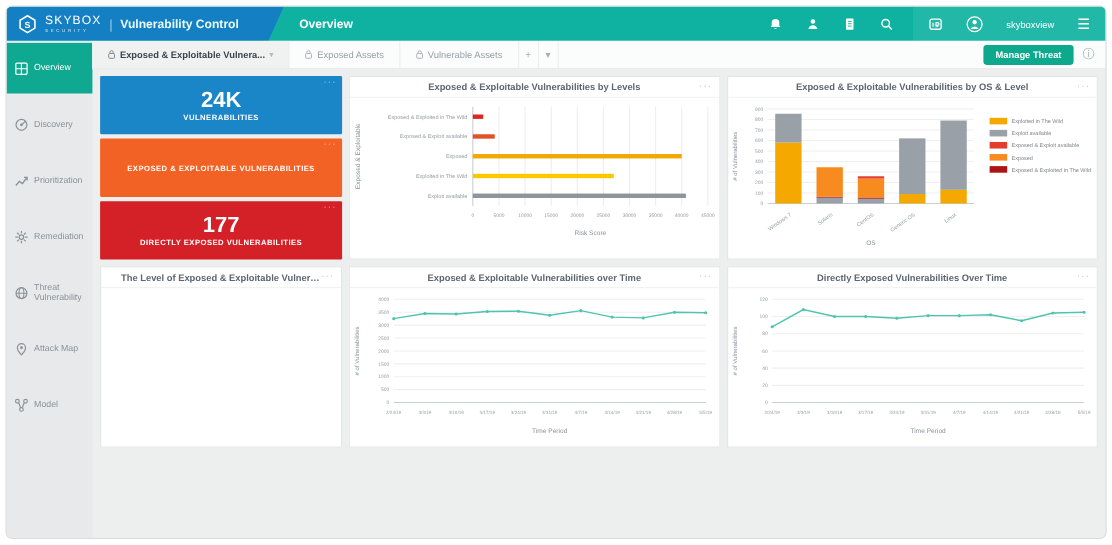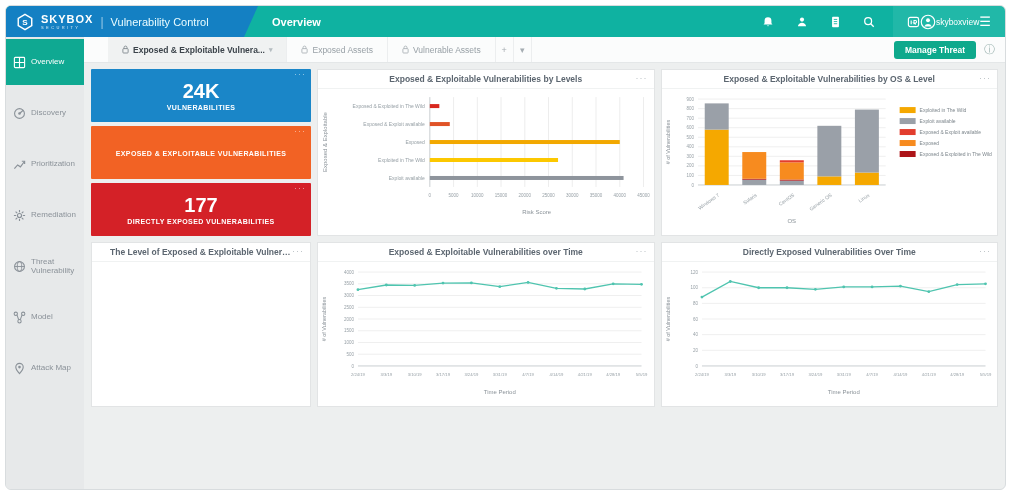--- a/index.html
+++ b/index.html
@@ -4,47 +4,47 @@
 <style>
   * { margin:0; padding:0; box-sizing:border-box; }
   html,body { width:1011px; height:495px; background:#fff; font-family:"Liberation Sans",sans-serif; overflow:hidden; }
   .frame { position:absolute; inset:5px; border:1px solid #d8dcde; border-radius:6px; overflow:hidden; background:#edefef; }
 
   
   .hdr { display:flex; align-items:stretch; height:31px; background:#0fb2a1; position:relative; }
   .hdr-left { display:flex; align-items:center; gap:7px; background:#1480c3; padding:0 26px 0 10px;
               clip-path:polygon(0 0, 100% 0, calc(100% - 14px) 100%, 0 100%); min-width:252px; }
   .brand { display:flex; flex-direction:column; line-height:1; color:#fff; }
-  .brand-name { font-size:11px; font-weight:bold; letter-spacing:1px; }
+  .brand-name { font-size:11px; font-weight:normal; letter-spacing:1px; }
   .brand-sub { font-size:4px; letter-spacing:2.4px; margin-top:1px; opacity:.85; }
   .hdr-sep { color:rgba(255,255,255,.55); font-size:12px; }
-  .product { color:#eafcff; font-size:11px; font-weight:normal; white-space:nowrap; }
+  .product { color:#eafcff; font-size:11px; font-weight:bold; white-space:nowrap; }
   .page-title { color:#fff; font-size:11px; font-weight:bold; display:flex; align-items:center; padding:0 14px; }
   .hdr-spacer { flex:1; }
   .hdr-icons { display:flex; align-items:center; gap:22px; padding:0 18px; }
   .hdr-icons svg { display:block; }
-  .usr-area { display:flex; align-items:center; gap:0; background:rgba(255,255,255,.08); padding:0 14px; }
+  .usr-area { display:flex; align-items:center; gap:21px; background:rgba(255,255,255,.08); padding:0 14px; }
   .usr-name { color:#fff; font-size:8.5px; }
   .burger { color:#fff; font-size:13px; line-height:1; }
   .icon-btn { cursor:pointer; display:flex; align-items:center; }
 
   
   .main { display:flex; height:calc(100% - 31px); }
   .sidebar { width:78px; background:#e7e9ea; padding-top:2px; flex:none; }
   .side-item { display:flex; align-items:center; gap:5px; height:46px; padding:0 4px 0 7px;
                color:#8b9299; font-size:8px; line-height:1.15; cursor:pointer; margin-bottom:5px; }
   .side-item svg { flex:none; }
   .side-item.active { background:#0fa992; color:#fff; }
   .content { flex:1; display:flex; flex-direction:column; min-width:0; }
 
   
   .tabbar { height:26px; background:#fbfcfc; border-bottom:1px solid #e4e7e8; display:flex; align-items:stretch; }
   .tab { display:flex; align-items:center; gap:4px; padding:0 14px; font-size:8.5px; color:#98a0a6;
          border-right:1px solid #eceeef; cursor:pointer; white-space:nowrap; }
-  .tab.active { background:#f0f2f2; color:#3c444b; font-weight:bold;margin-left:24px; }
+  .tab.active { background:#f0f2f2; color:#3c444b; font-weight:bold; }
   .tab .caret { color:#b4bcc0; font-size:7px; }
   .tab-ctrl { width:18px; display:flex; align-items:center; justify-content:center; color:#a6adb2; font-size:9px;
               border-right:1px solid #eceeef; cursor:pointer; }
   .tab-ctrl:first-of-type { border-left:1px solid #eceeef; }
   .tabbar-spacer { flex:1; }
   .manage-btn { align-self:center; background:#0ea98c; color:#fff; font-size:8.5px; font-weight:bold;
                 border:none; border-radius:3px; padding:4px 11px; margin-right:8px; cursor:pointer; }
   .info-glyph { align-self:center; color:#9fb6b3; font-size:11px; margin-right:10px; cursor:pointer; }
 
   
@@ -179,34 +179,34 @@
       <div class="side-item">
         <svg width="13" height="13" viewBox="0 0 14 14">
             <circle cx="7" cy="7" r="5.3" fill="none" stroke="currentColor" stroke-width="1.2"></circle>
             <ellipse cx="7" cy="7" rx="2.4" ry="5.3" fill="none" stroke="currentColor" stroke-width="1"></ellipse>
             <line x1="1.7" y1="7" x2="12.3" y2="7" stroke="currentColor" stroke-width="1"></line>
           </svg>
         <span>Threat Vulnerability</span>
       </div>
       <div class="side-item">
         <svg width="13" height="13" viewBox="0 0 14 14">
+            <path d="M7 1.5a4 4 0 0 1 4 4c0 2.8-4 7-4 7s-4-4.2-4-7a4 4 0 0 1 4-4z" fill="none" stroke="currentColor" stroke-width="1.2"></path>
+            <circle cx="7" cy="5.5" r="1.4" fill="currentColor"></circle>
+          </svg>
+        <span>Attack Map</span>
+      </div>
+      <div class="side-item">
+        <svg width="13" height="13" viewBox="0 0 14 14">
             <circle cx="3" cy="3" r="1.8" fill="none" stroke="currentColor" stroke-width="1.1"></circle>
             <circle cx="11" cy="3" r="1.8" fill="none" stroke="currentColor" stroke-width="1.1"></circle>
             <circle cx="7" cy="11" r="1.8" fill="none" stroke="currentColor" stroke-width="1.1"></circle>
             <line x1="4.2" y1="4.2" x2="6.2" y2="9.4" stroke="currentColor" stroke-width="1.1"></line>
             <line x1="9.8" y1="4.2" x2="7.8" y2="9.4" stroke="currentColor" stroke-width="1.1"></line>
           </svg>
         <span>Model</span>
-      </div>
-      <div class="side-item">
-        <svg width="13" height="13" viewBox="0 0 14 14">
-            <path d="M7 1.5a4 4 0 0 1 4 4c0 2.8-4 7-4 7s-4-4.2-4-7a4 4 0 0 1 4-4z" fill="none" stroke="currentColor" stroke-width="1.2"></path>
-            <circle cx="7" cy="5.5" r="1.4" fill="currentColor"></circle>
-          </svg>
-        <span>Attack Map</span>
       </div>
     </nav>
 
     <div class="content">
 
       <div class="tabbar">
         <div class="tab active">
           <svg width="7" height="9" viewBox="0 0 8 10">
               <rect x="1" y="4" width="6" height="5" rx="0.8" fill="none" stroke="#7d868c" stroke-width="1"></rect>
               <path d="M2.3 4V2.8a1.7 1.7 0 0 1 3.4 0V4" fill="none" stroke="#7d868c" stroke-width="1"></path>

